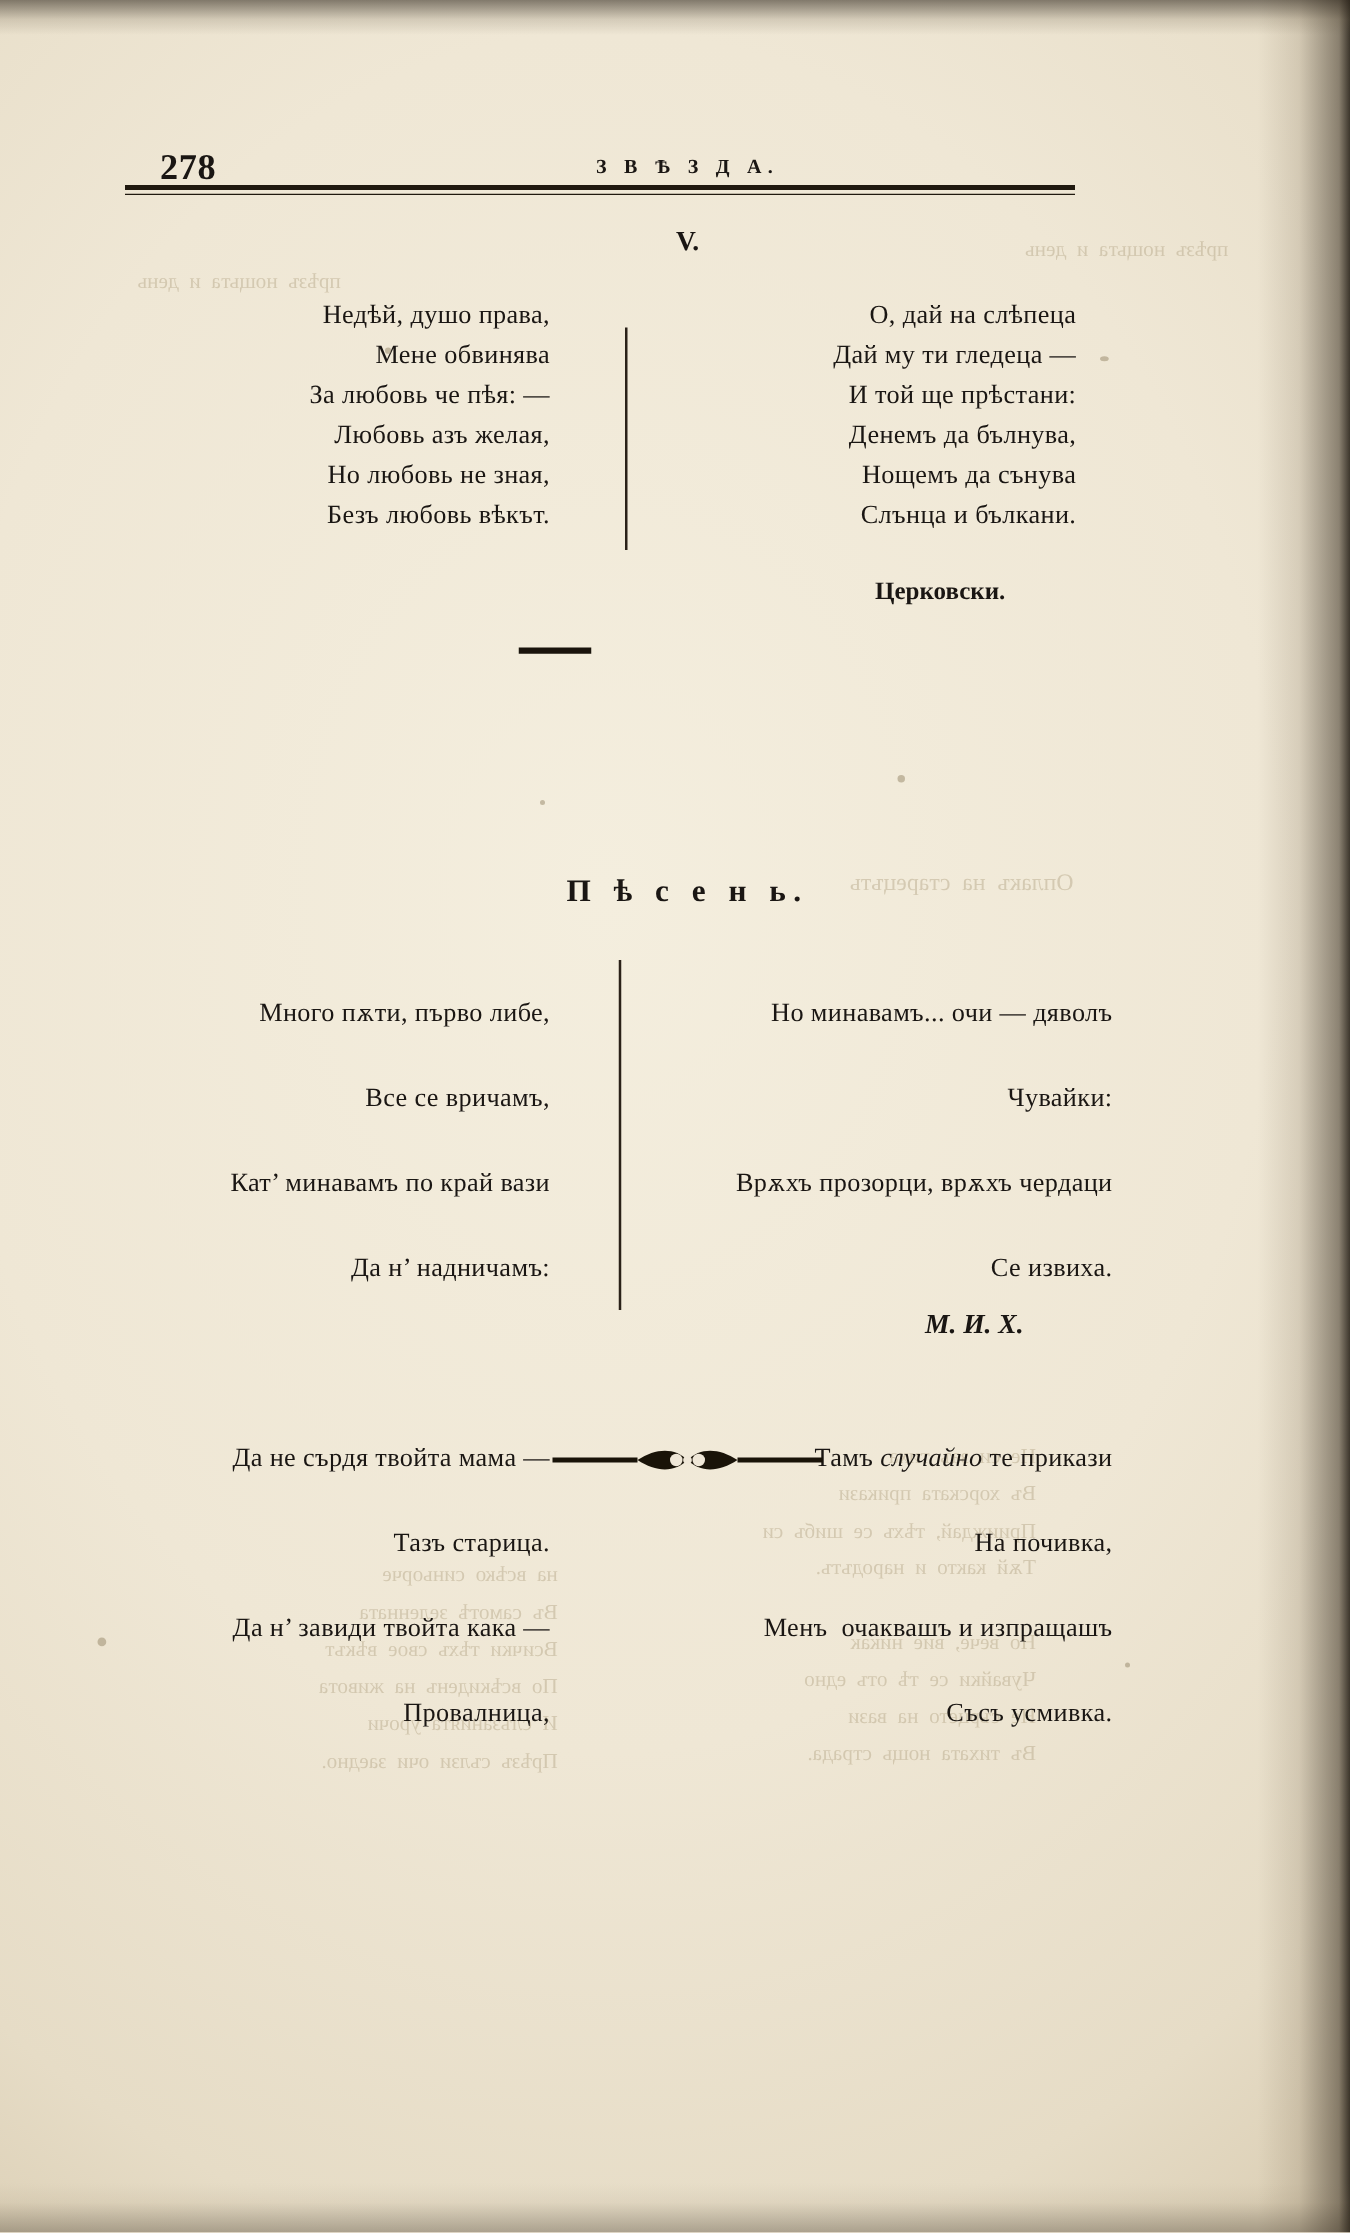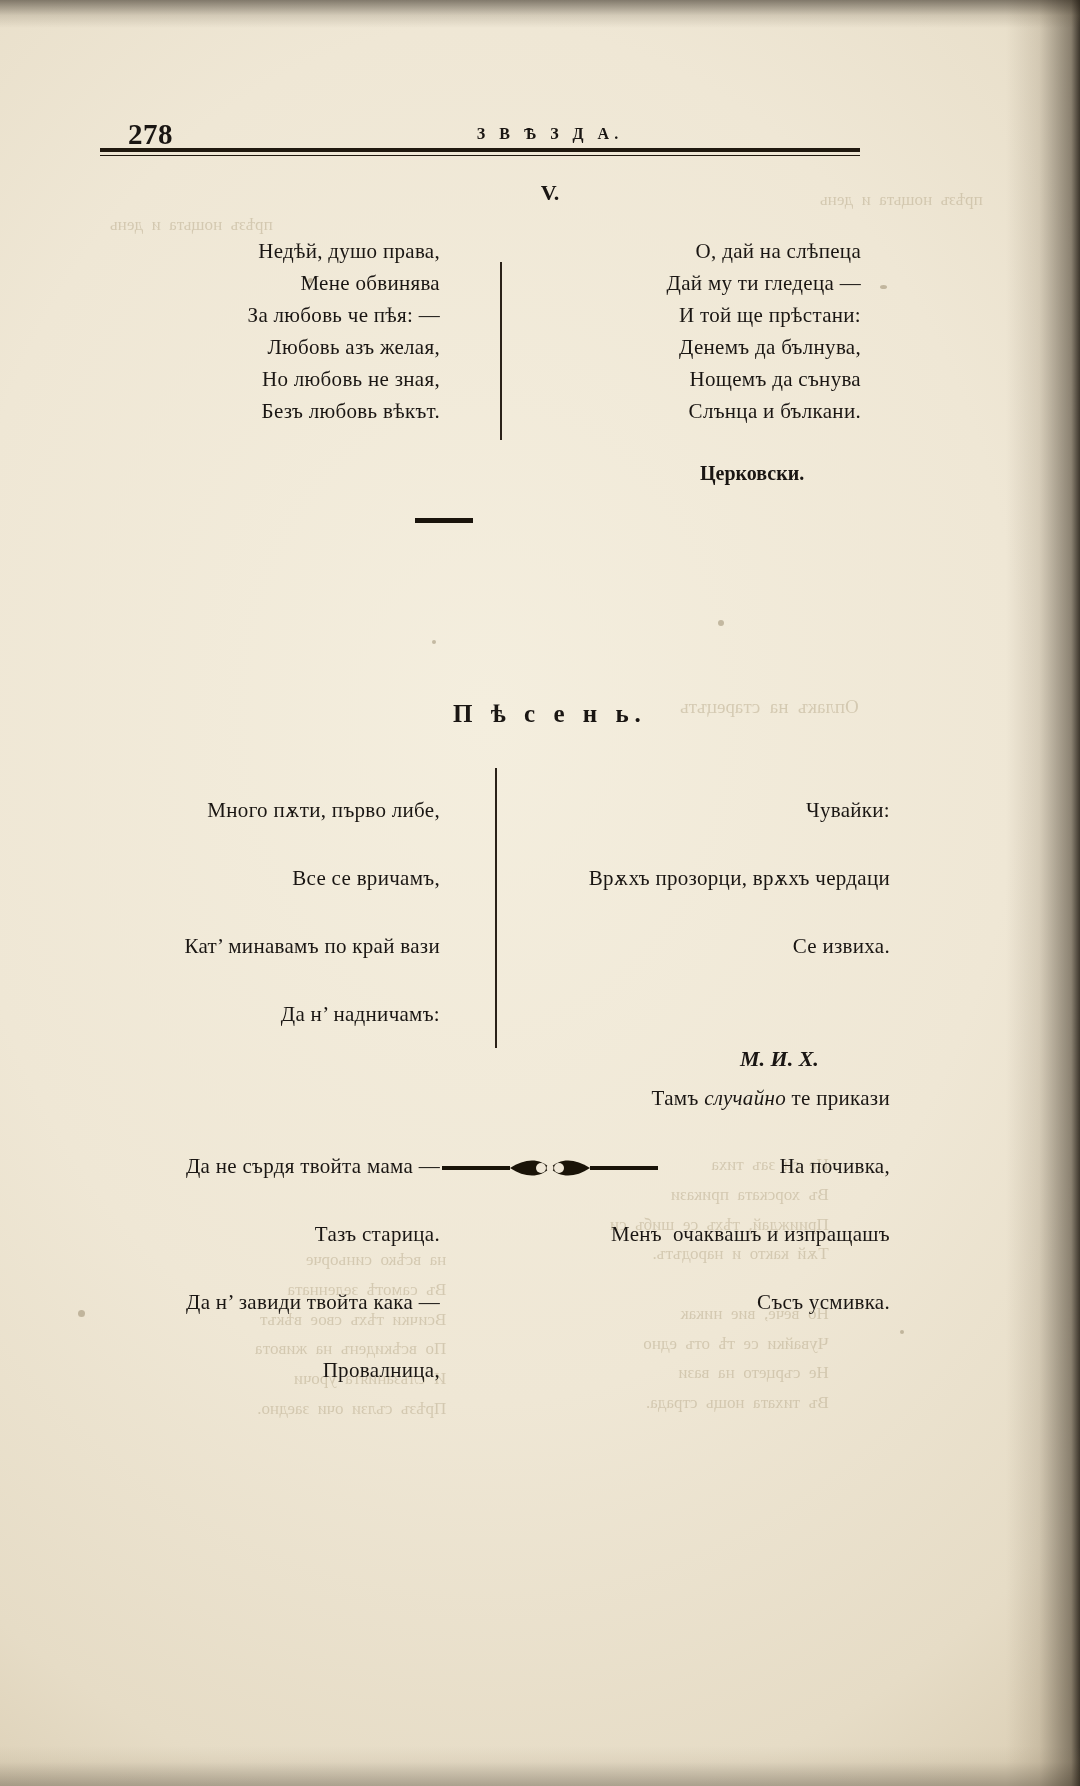--- a/index.html
+++ b/index.html
@@ -233,20 +233,21 @@
       <div class="line ind">Тазъ старица.</div>
       <div class="line">Да н’ завиди твойта кака —</div>
       <div class="line ind">Провалница,</div>
     </div>
   </div>
 
   <div class="divider-v" style="left:495px; top:768px; height:280px;"></div>
 
   <div class="poem-block" style="left:530px; top:758px; width:360px;">
     <div class="stanza">
+      <div class="line">Но минавамъ... очи — дяволъ</div>
       <div class="line ind">Чувайки:</div>
       <div class="line">Врѫхъ прозорци, врѫхъ чердаци</div>
       <div class="line ind">Се извиха.</div>
     </div>
     <div class="stanza" style="margin-top:48px;">
       <div class="line"><span>Тамъ </span><span class="ital">случайно</span><span> те прикази</span></div>
       <div class="line ind">На почивка,</div>
       <div class="line">Менъ  очаквашъ и изпращашъ</div>
       <div class="line ind">Съсъ усмивка.</div>
     </div>

